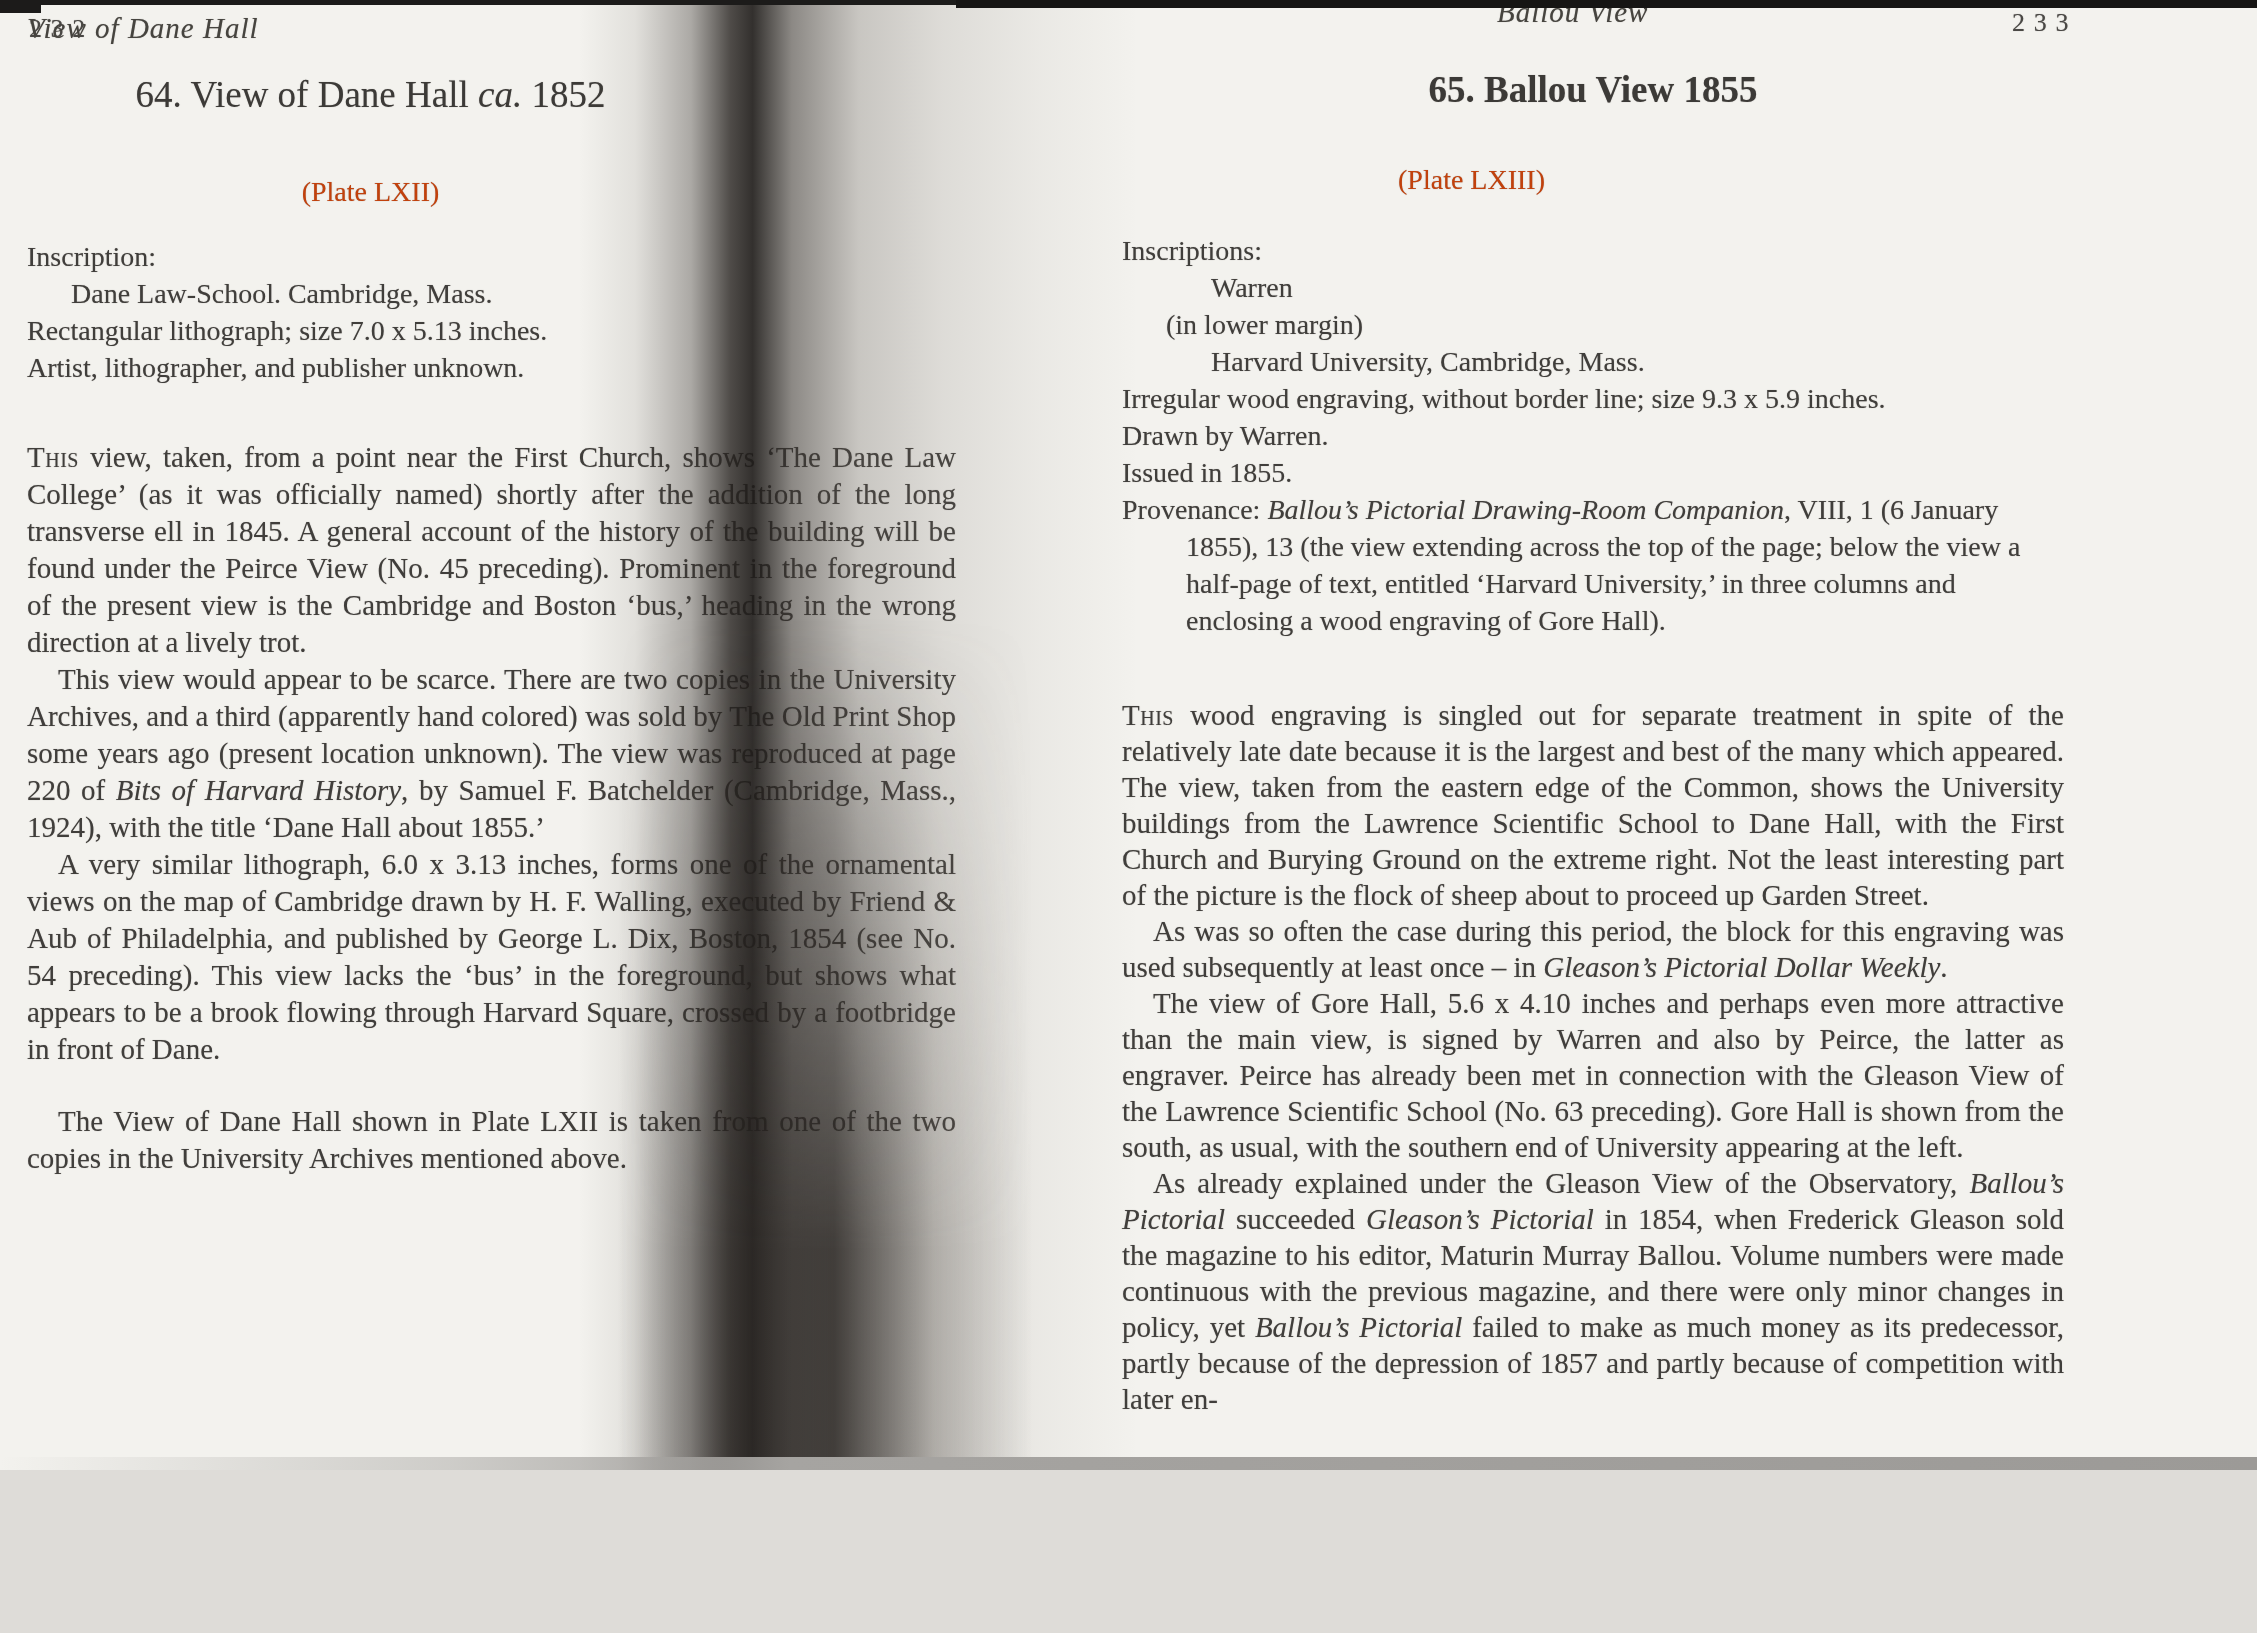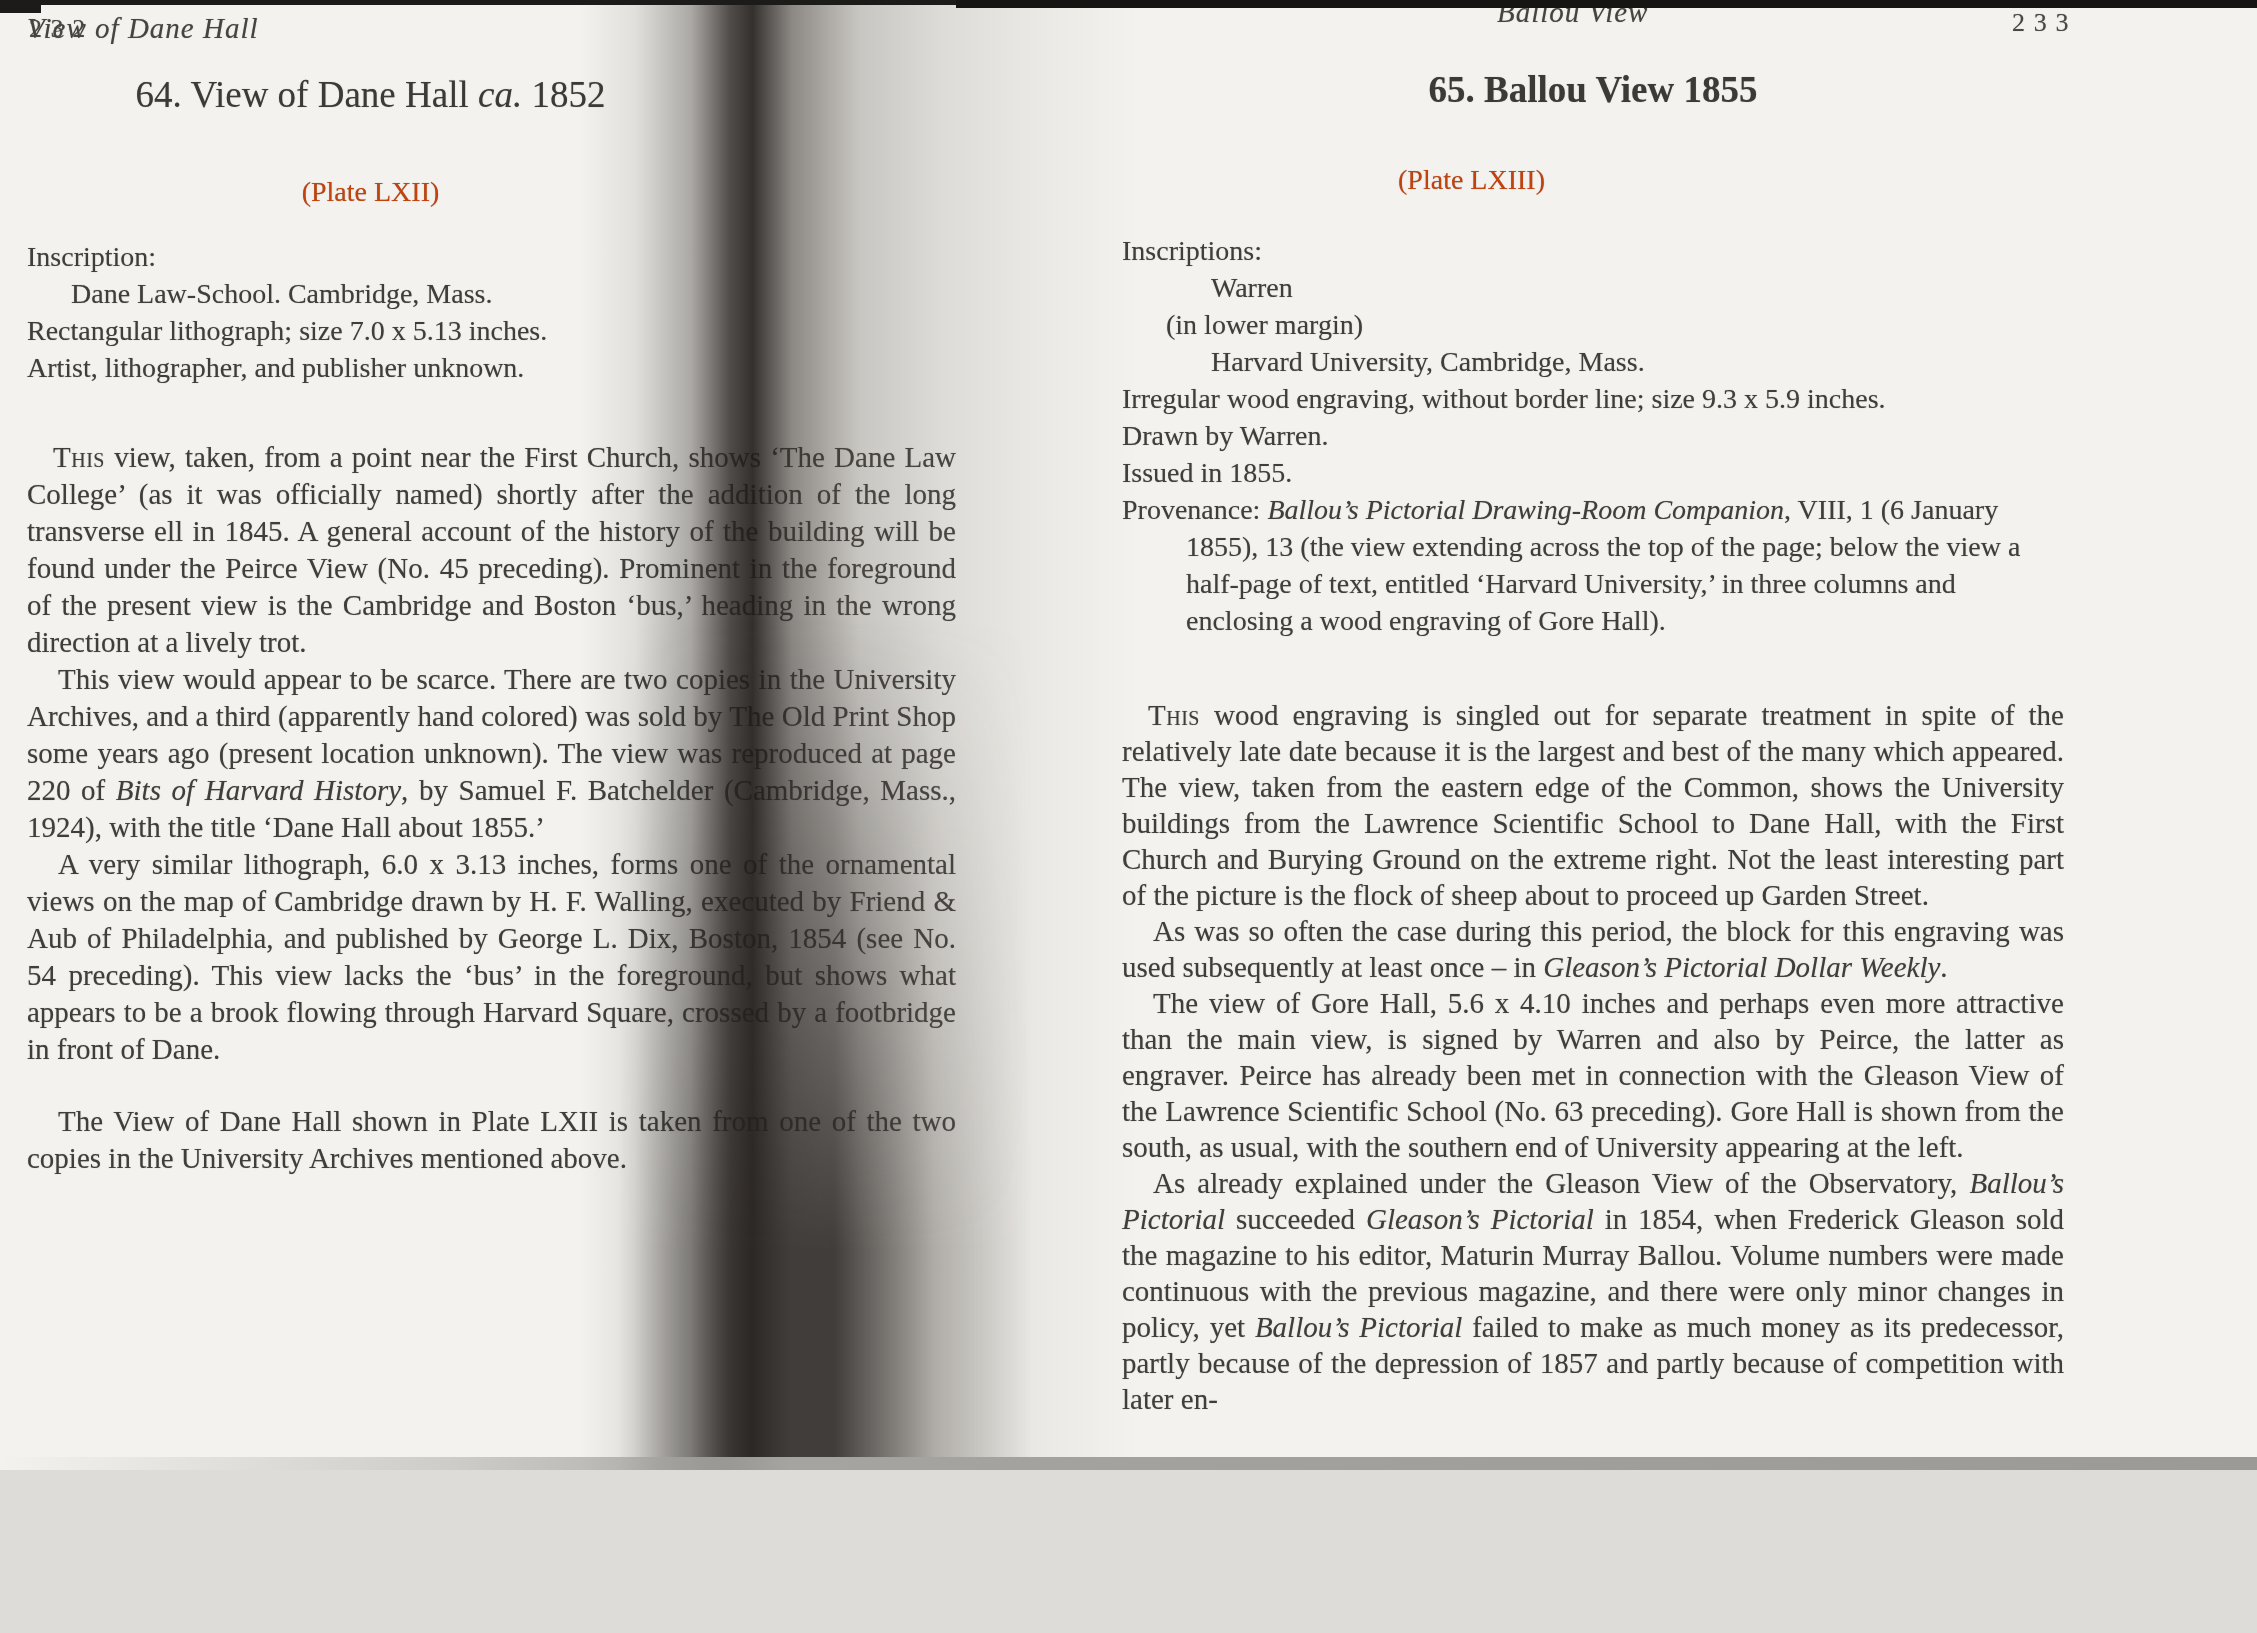--- a/index.html
+++ b/index.html
@@ -39,21 +39,21 @@
   .tline.hang { padding-left:64px; text-indent:-64px; }
 
   .body-text { position:absolute; left:0; text-align:justify; font-size:29px; }
   .pl-body { top:439px; width:929px; line-height:37px; }
   .pr-body { top:697px; width:942px; line-height:36px; }
   .para { margin:0; }
   .para.indent { text-indent:31px; }
   .para.gap { margin-top:35px; }
 
   .italic { font-style:italic; }
-  .smallcaps { font-variant:small-caps; letter-spacing:0.5px;margin-left:26px; }
+  .smallcaps { font-variant:small-caps; letter-spacing:0.5px; }
 
   
   .gutter {
     position:absolute; left:579px; top:0; width:560px; height:100%;
     z-index:6; pointer-events:none;
     background:linear-gradient(90deg,
       rgba(70,64,58,0) 0%, rgba(70,64,58,0.10) 10%,
       rgba(55,50,46,0.38) 20%, rgba(38,34,31,0.80) 27%,
       rgba(30,27,25,0.90) 31%, rgba(55,50,46,0.55) 38%,
       rgba(90,84,78,0.28) 50%, rgba(110,104,98,0.16) 65%,

